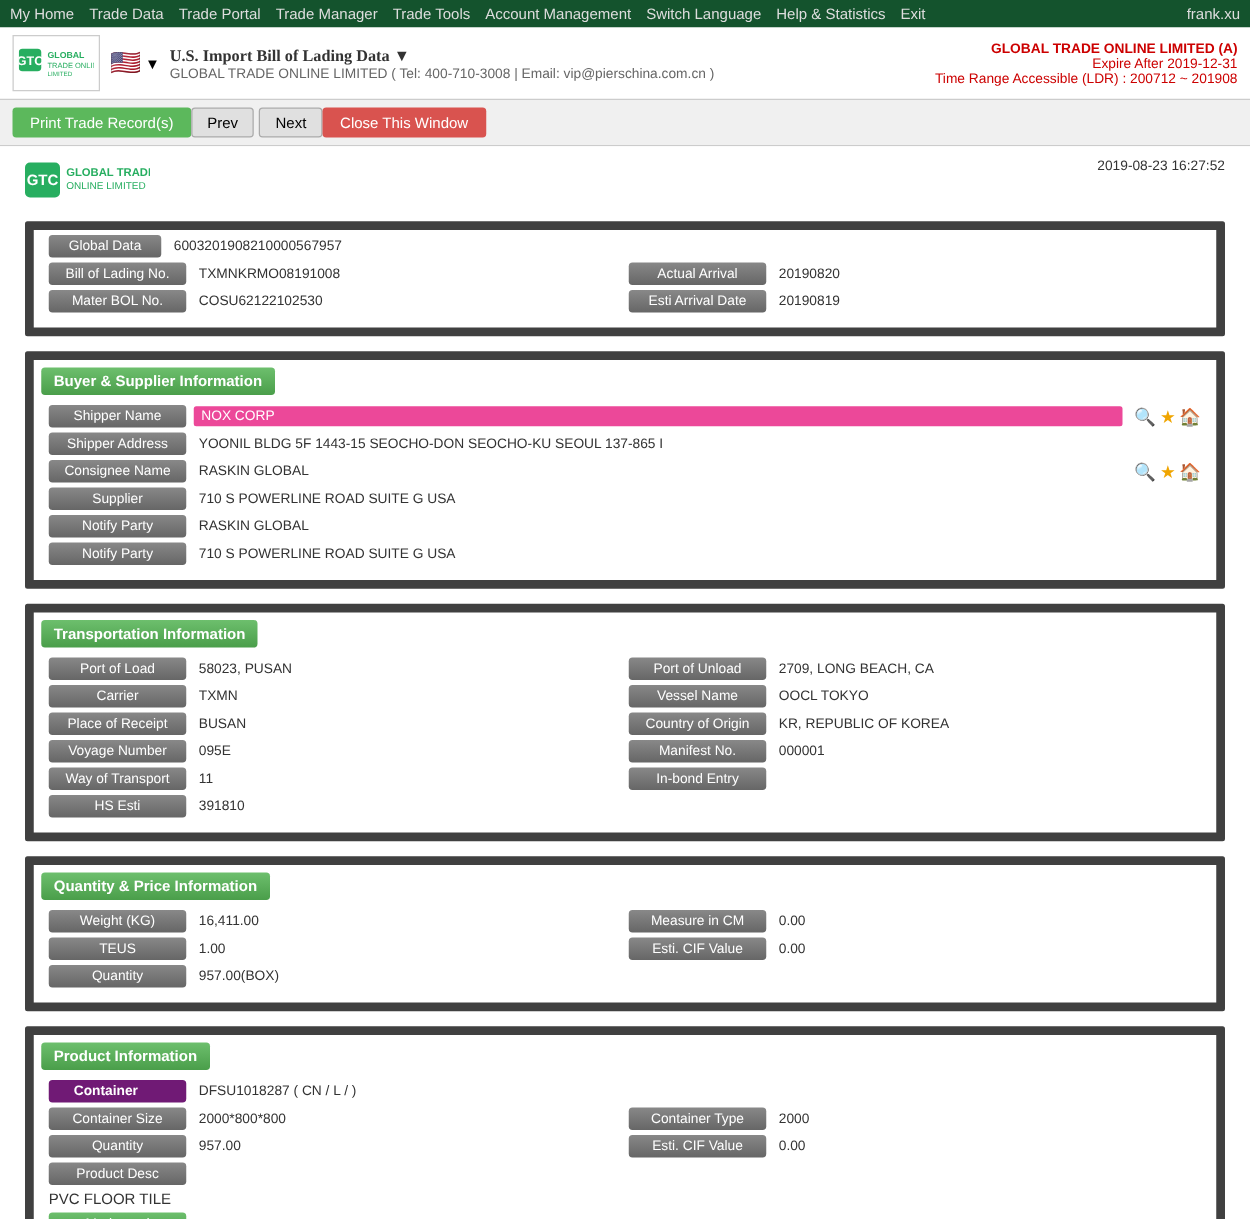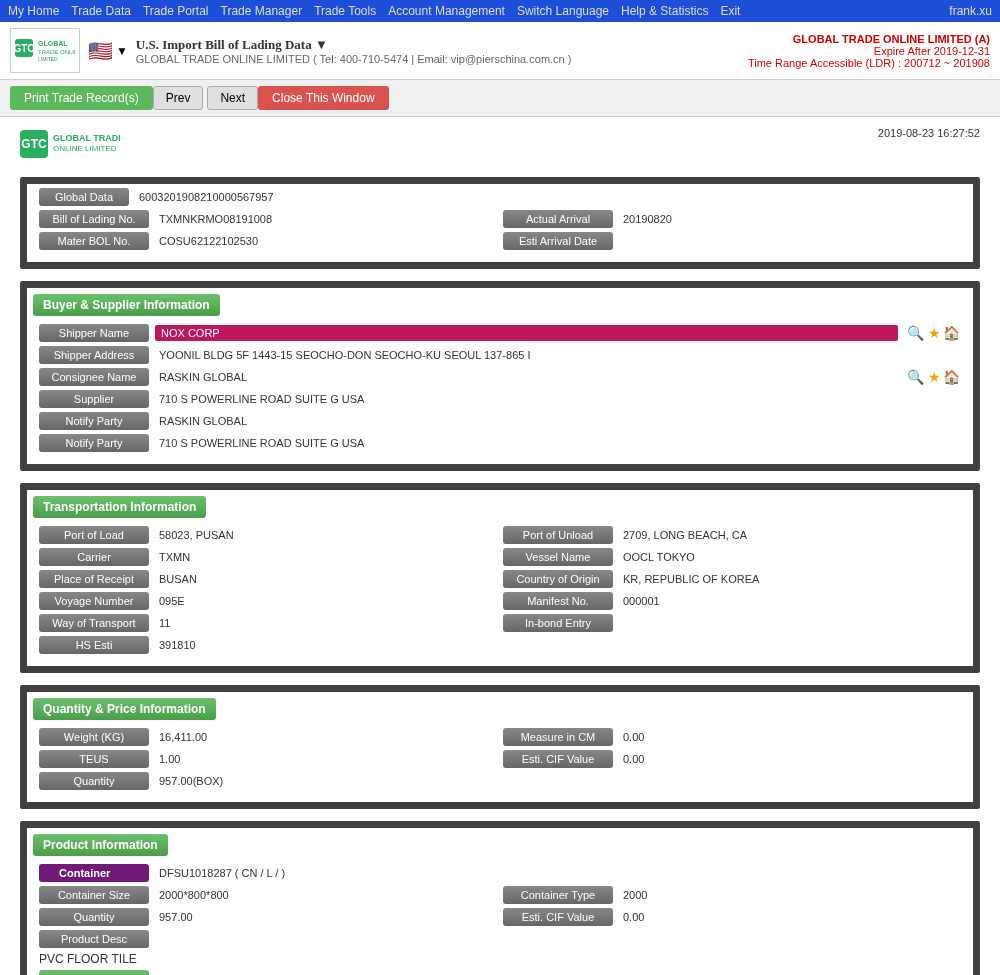--- a/index.html
+++ b/index.html
@@ -1,20 +1,20 @@
 <!DOCTYPE html>
 <html><head>
   <meta charset="utf-8">
   <style>
     * { box-sizing: border-box; margin: 0; padding: 0; }
     body { font-family: Arial, sans-serif; font-size: 12px; background: #fff; width: 1000px; }
 
     
     .top-nav {
-      background: #1d4ed8;
+      background: #14532d;
       color: #fff;
       display: flex;
       align-items: center;
       padding: 4px 8px;
       font-size: 12px;
       justify-content: space-between;
     }
     .top-nav-left { display: flex; gap: 12px; align-items: center; }
     .top-nav-left span { cursor: pointer; color: #ddd; }
     .top-nav-right { color: #ddd; }
@@ -127,21 +127,21 @@
       text-align: center;
       white-space: nowrap;
     }
     .field-value {
       font-size: 11px;
       color: #333;
       flex: 1;
       padding: 2px 4px;
     }
     .field-value.highlighted {
-      background: #be185d;
+      background: #ec4899;
       color: #fff;
       padding: 2px 6px;
       border-radius: 2px;
     }
 
     
     .info-icons { display: flex; gap: 3px; align-items: center; margin-left: 4px; }
     .icon-search { font-size: 14px; cursor: pointer; color: #555; }
     .icon-star { font-size: 14px; cursor: pointer; color: #f0a500; }
     .icon-home { font-size: 14px; cursor: pointer; color: #5b9; }
@@ -239,21 +239,21 @@
           <text x="23" y="27" fill="#27ae60" font-size="5">LIMITED</text>
         </svg>
       </div>
     </div>
     <div class="flag-area">
       <span class="flag">🇺🇸</span>
       <span>▼</span>
     </div>
     <div>
       <div class="header-title">U.S. Import Bill of Lading Data ▼</div>
-      <div class="header-subtitle">GLOBAL TRADE ONLINE LIMITED ( Tel: 400-710-5474  |  Email: vip@pierschina.com.cn )</div>
+      <div class="header-subtitle">GLOBAL TRADE ONLINE LIMITED ( Tel: 400-710-3008  |  Email: vip@pierschina.com.cn )</div>
     </div>
   </div>
   <div class="header-info">
     <div class="company">GLOBAL TRADE ONLINE LIMITED (A)</div>
     <div>Expire After 2019-12-31</div>
     <div>Time Range Accessible (LDR) : 200712 ~ 201908</div>
   </div>
 </div>
 
 <div class="action-bar">
@@ -295,20 +295,21 @@
           <span class="field-value">20190820</span>
         </div>
       </div>
       <div class="two-col-row">
         <div class="col-half">
           <span class="field-label">Mater BOL No.</span>
           <span class="field-value">COSU62122102530</span>
         </div>
         <div class="col-half">
           <span class="field-label">Esti Arrival Date</span>
+          <span class="field-value">20190819</span>
         </div>
       </div>
     </div>
   </div>
 
   <div class="section">
     <div class="section-header">Buyer &amp; Supplier Information</div>
     <div class="fields-grid">
 
       <div class="single-field-row">

